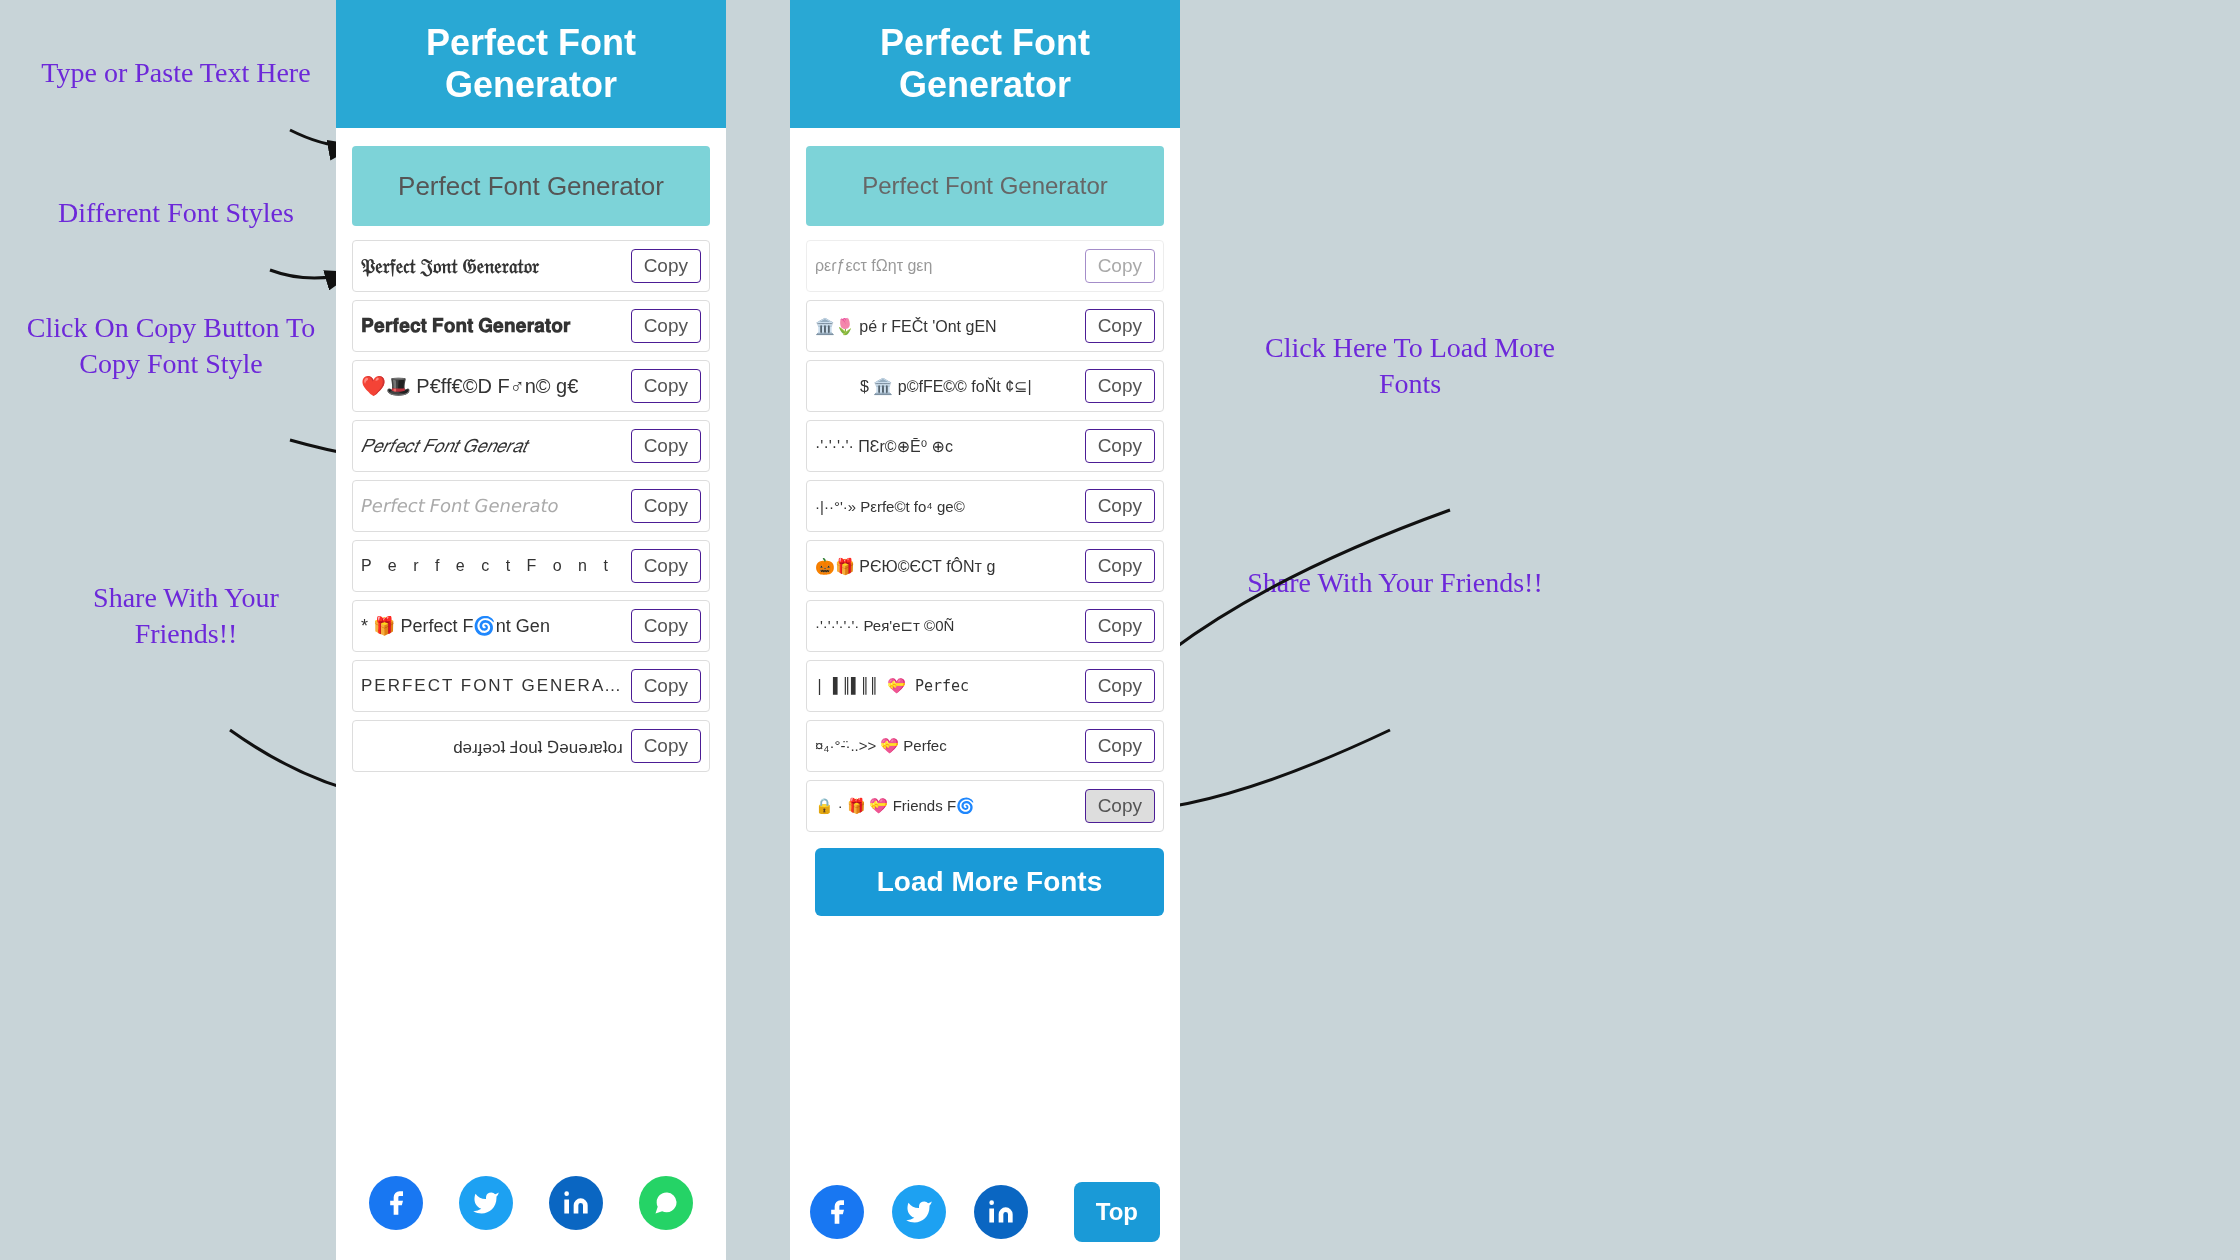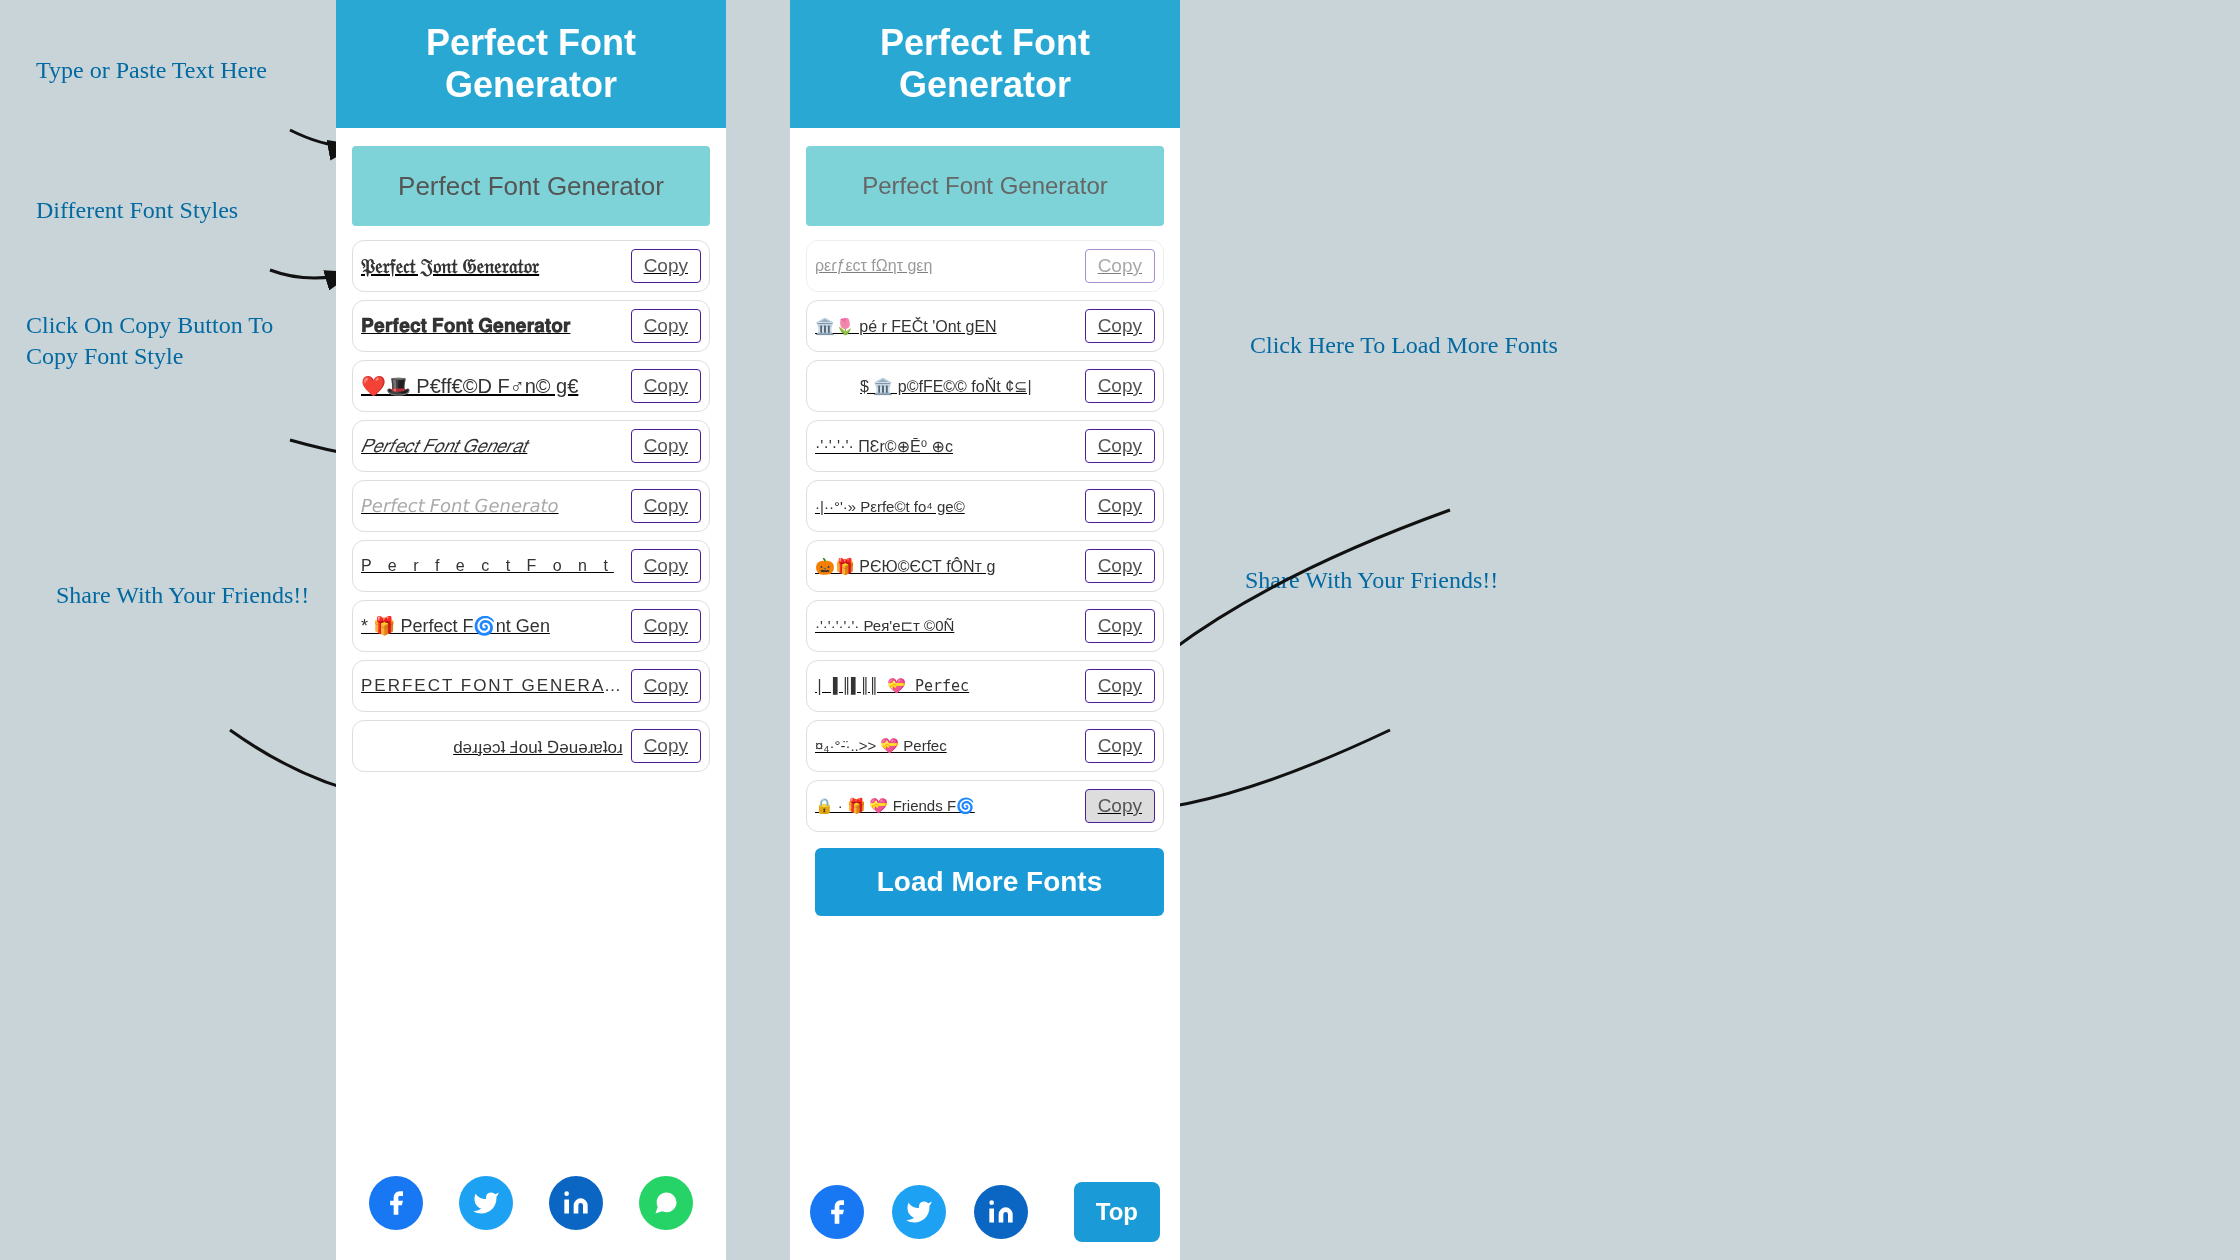--- a/index.html
+++ b/index.html
@@ -9,24 +9,24 @@
       width: 2240px;
       height: 1260px;
       overflow: hidden;
       position: relative;
     }
 
     
     .annotation {
       position: absolute;
       font-family: 'Segoe Script', 'Comic Sans MS', cursive;
-      font-size: 24px;
-      color: #0369a1;
+      font-size: 28px;
+      color: #6d28d9;
       line-height: 1.3;
-      text-align: left;
+      text-align: center;
     }
 
     
     .arrows-svg {
       position: absolute;
       top: 0; left: 0;
       width: 2240px;
       height: 1260px;
       pointer-events: none;
     }
@@ -63,24 +63,23 @@
       display: flex;
       align-items: center;
       justify-content: center;
     }
 
     .font-row {
       display: flex;
       align-items: center;
       margin: 4px 16px;
       border: 1px solid #ddd;
-      border-radius: 12px;
+      border-radius: 4px;
       padding: 4px 8px;
       min-height: 52px;
-      text-decoration: underline;
     }
 
     .font-row-text {
       flex: 1;
       font-size: 20px;
       color: #333;
       overflow: hidden;
       white-space: nowrap;
       text-overflow: ellipsis;
     }

